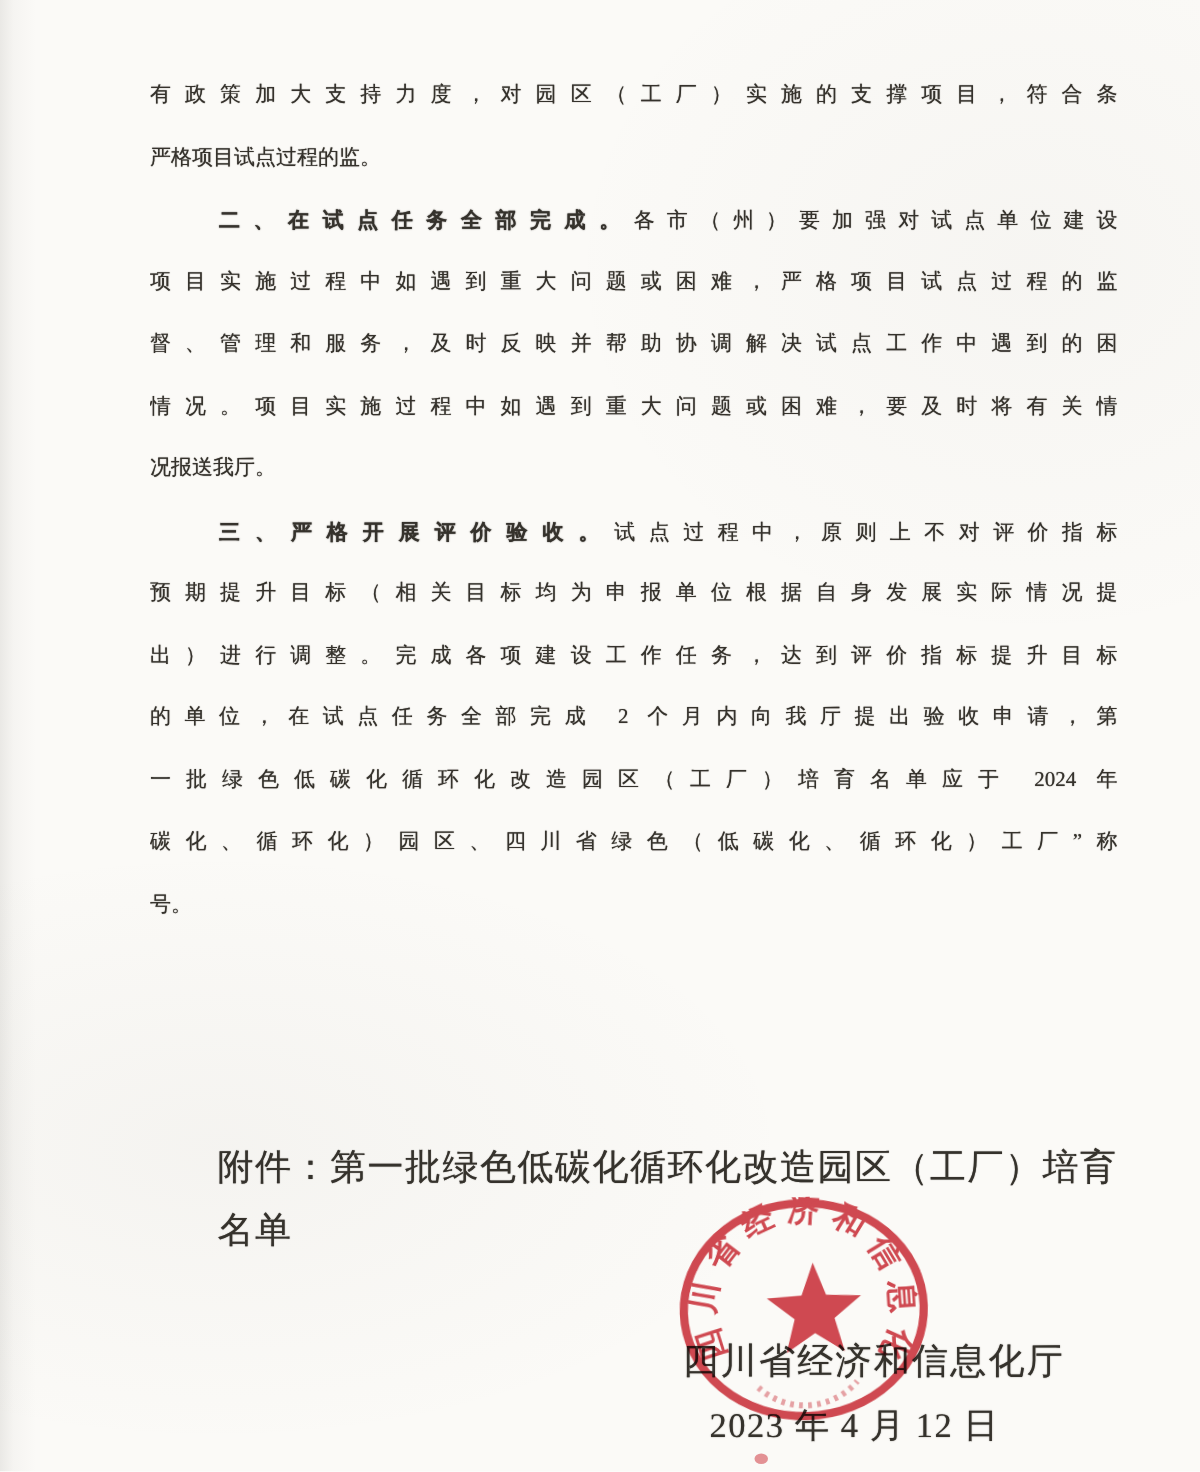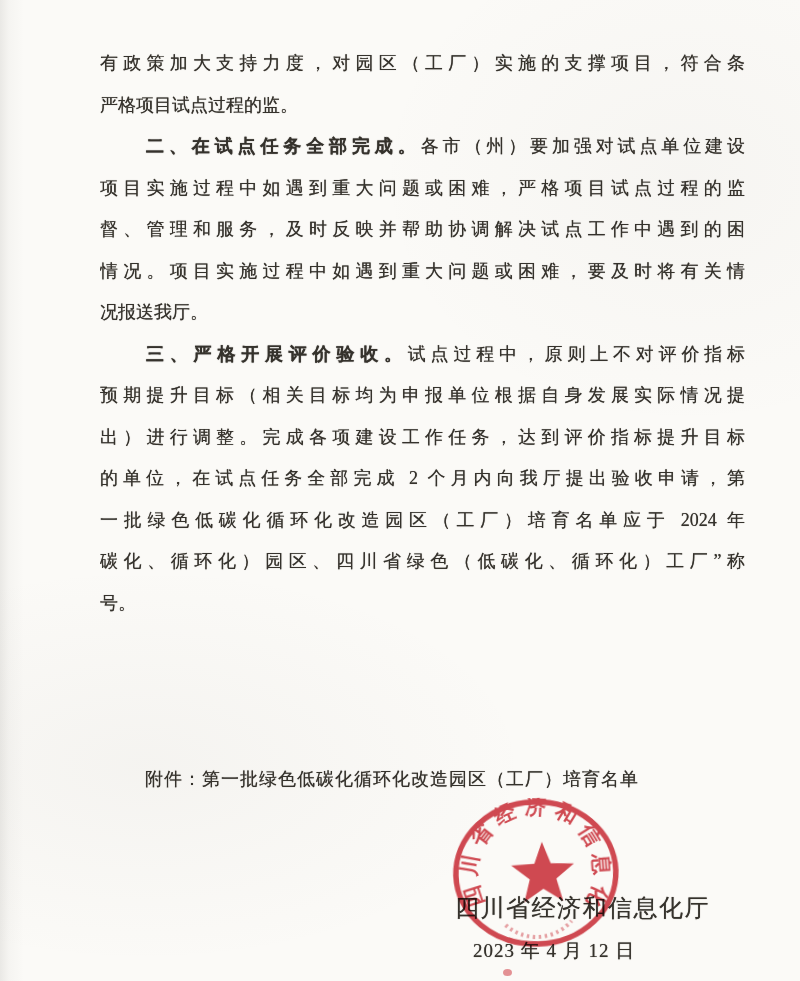--- a/index.html
+++ b/index.html
@@ -10,52 +10,52 @@
     font-family:"Liberation Serif","DejaVu Serif",serif;
     color:var(--ink,#35322c);
     background:
       radial-gradient(ellipse 620px 320px at 18% 78%, rgba(128,123,115,0.05), transparent 62%),
       radial-gradient(ellipse 520px 420px at 86% 18%, rgba(128,123,115,0.04), transparent 60%),
       linear-gradient(90deg, rgba(108,106,101,0.12) 0px, rgba(108,106,101,0.04) 9px, rgba(0,0,0,0) 24px),
       var(--paper,#fbfaf7);
   }
   .body-text{
     position:absolute;left:100px;top:43px;width:645px;
-    font-size:18px;
+    font-size:14px;
   }
   .line{
     height:41.5px;line-height:41.5px;
     white-space:normal;
     text-align:justify;
     text-justify:inter-ideograph;
     text-shadow:0 0 0.7px rgba(58,52,46,0.8);
     overflow:hidden;
   }
   .line.fill{ text-align-last:justify; }
   .line.indent{ padding-left:46px; }
   .line b{
     font-weight:700;
     font-family:"Liberation Sans","DejaVu Sans",sans-serif;
     letter-spacing:1px;
     text-shadow:0 0 0.9px rgba(40,36,32,0.9);
   }
   .attachment{
     position:absolute;left:145px;top:759px;width:620px;
-    font-size:18px;line-height:41.5px;
+    font-size:24px;line-height:41.5px;
     letter-spacing:1px;
     text-shadow:0 0 0.7px rgba(58,52,46,0.8);
   }
   .issuer{
     position:absolute;left:455px;top:893px;
     font-size:24px;line-height:30px;letter-spacing:1.5px;
     text-shadow:0 0 0.8px rgba(58,52,46,0.8);
   }
   .doc-date{
     position:absolute;left:473px;top:936px;
-    font-size:19px;line-height:30px;letter-spacing:1px;
+    font-size:23px;line-height:30px;letter-spacing:1px;
     text-shadow:0 0 0.8px rgba(58,52,46,0.8);
   }
   .seal{
     position:absolute;left:446px;top:798px;width:180px;height:158px;
     mix-blend-mode:multiply;
     opacity:0.92;
     transform:rotate(-2deg);
     filter:blur(0.3px);
   }
   .seal text{

